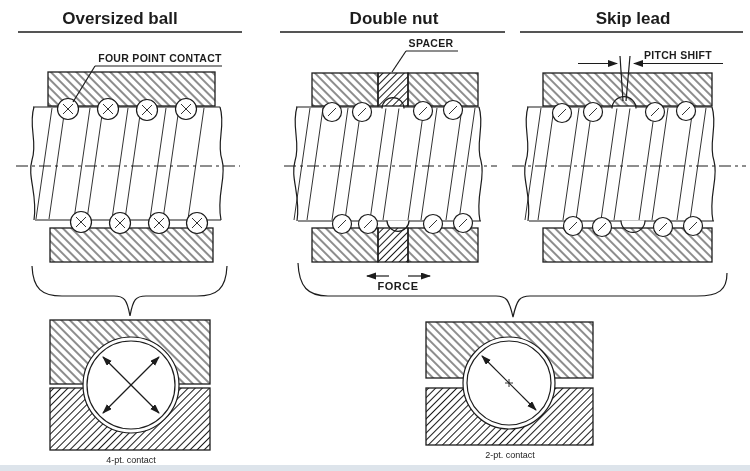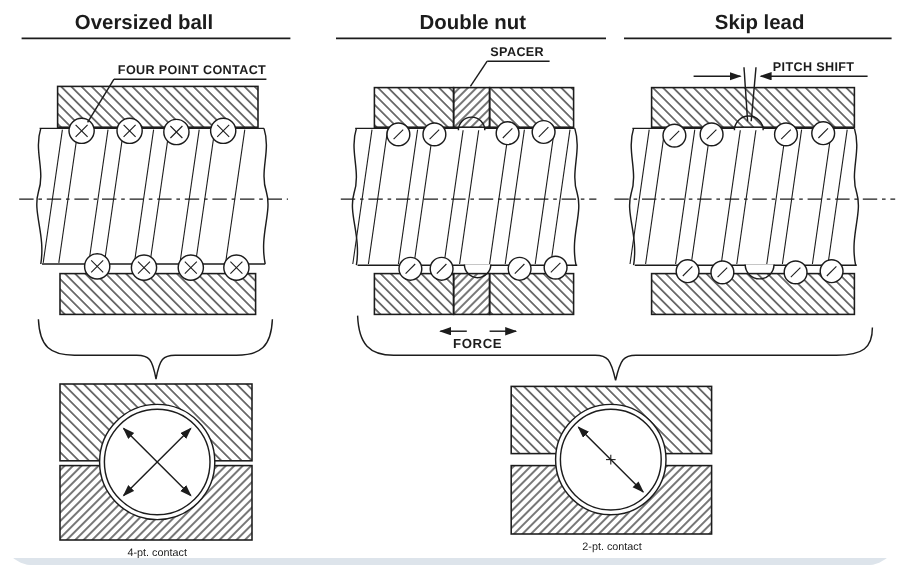--- a/index.html
+++ b/index.html
@@ -1,17 +1,17 @@
 <!DOCTYPE html>
 <html style="--ink: #1c1c1c; --paper: #ffffff; --footer_strip: #dde4eb;"><head>
 <meta charset="utf-8">
 <style>
   :root { --ink:#1c1c1c; --paper:#ffffff; --footer_strip:#dde4eb; }
   html,body { margin:0; padding:0; background:var(--paper); }
-  .stage { width:750px; height:471px; position:relative; background:var(--paper); overflow:hidden;border-radius:28px; }
+  .stage { width:750px; height:471px; position:relative; background:var(--paper); overflow:hidden; }
   svg text { font-family:"Liberation Sans", sans-serif; fill:var(--ink); }
   .title   { font-size:17px; font-weight:bold; }
   .callout { font-size:10.5px; font-weight:bold; letter-spacing:.3px; }
   .force   { font-size:11px; font-weight:bold; letter-spacing:.5px; }
   .caption { font-size:9px; }
   .ln   { stroke:var(--ink); stroke-width:1.2; fill:none; }
   .ln16 { stroke:var(--ink); stroke-width:1.6; fill:none; }
   .ln09 { stroke:var(--ink); stroke-width:0.9; fill:none; }
   .blk  { stroke:var(--ink); stroke-width:1.3; }
   .ball { fill:#fff; stroke:var(--ink); stroke-width:1.2; }

